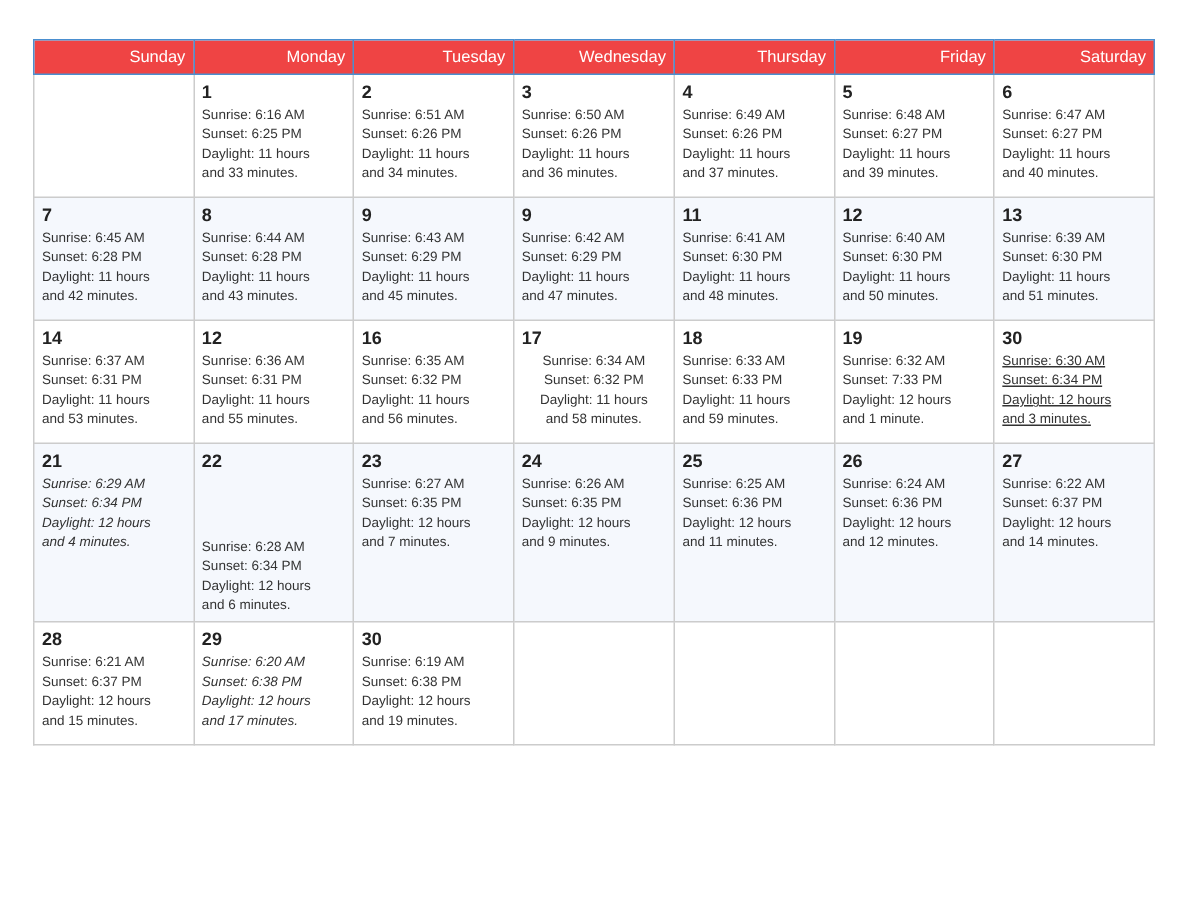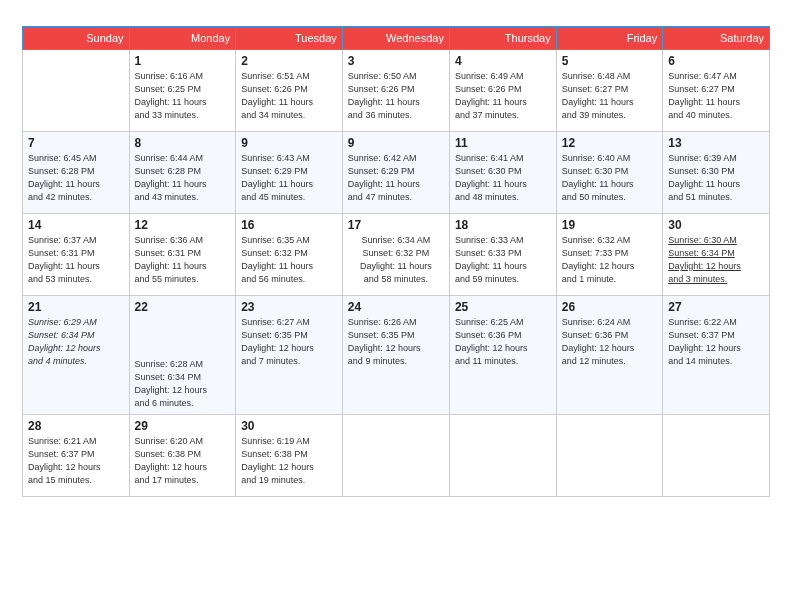--- a/index.html
+++ b/index.html
@@ -306,21 +306,21 @@
         <tr>
           <td>
             <span class="day-num">28</span>
             <div class="day-info" style="white-space: pre-line;">Sunrise: 6:21 AM
 Sunset: 6:37 PM
 Daylight: 12 hours
 and 15 minutes.</div>
           </td>
           <td>
             <span class="day-num">29</span>
-            <div class="day-info" style="white-space: pre-line;">Sunrise: 6:20 AM
+            <div class="day-info" style="white-space: pre-line; font-style: italic;">Sunrise: 6:20 AM
 Sunset: 6:38 PM
 Daylight: 12 hours
 and 17 minutes.</div>
           </td>
           <td>
             <span class="day-num">30</span>
             <div class="day-info" style="white-space: pre-line;">Sunrise: 6:19 AM
 Sunset: 6:38 PM
 Daylight: 12 hours
 and 19 minutes.</div>

